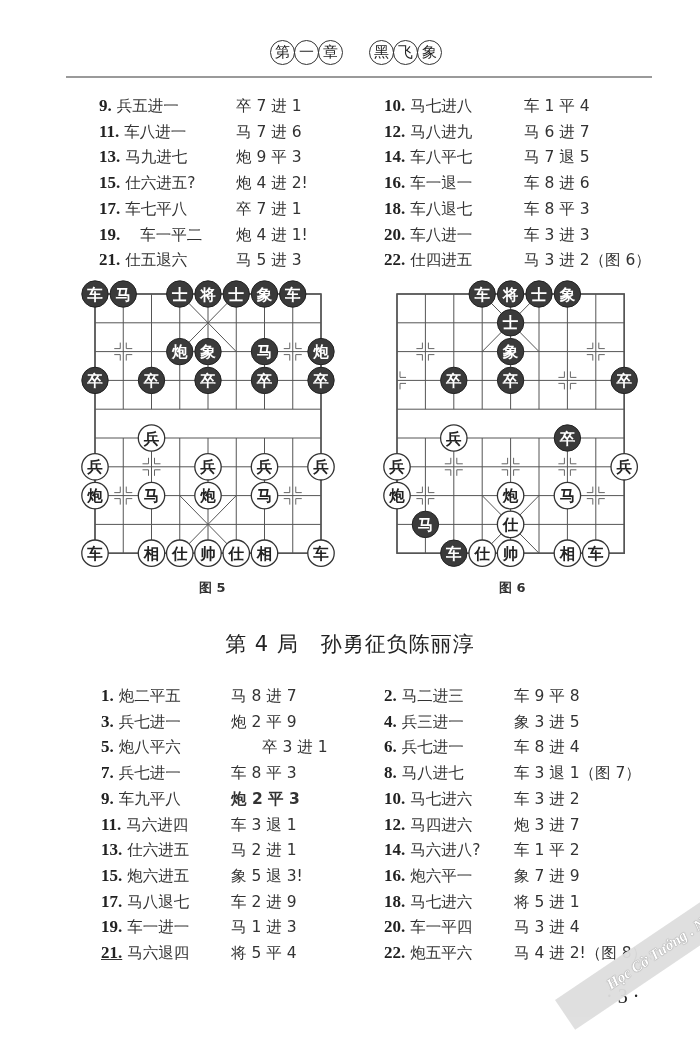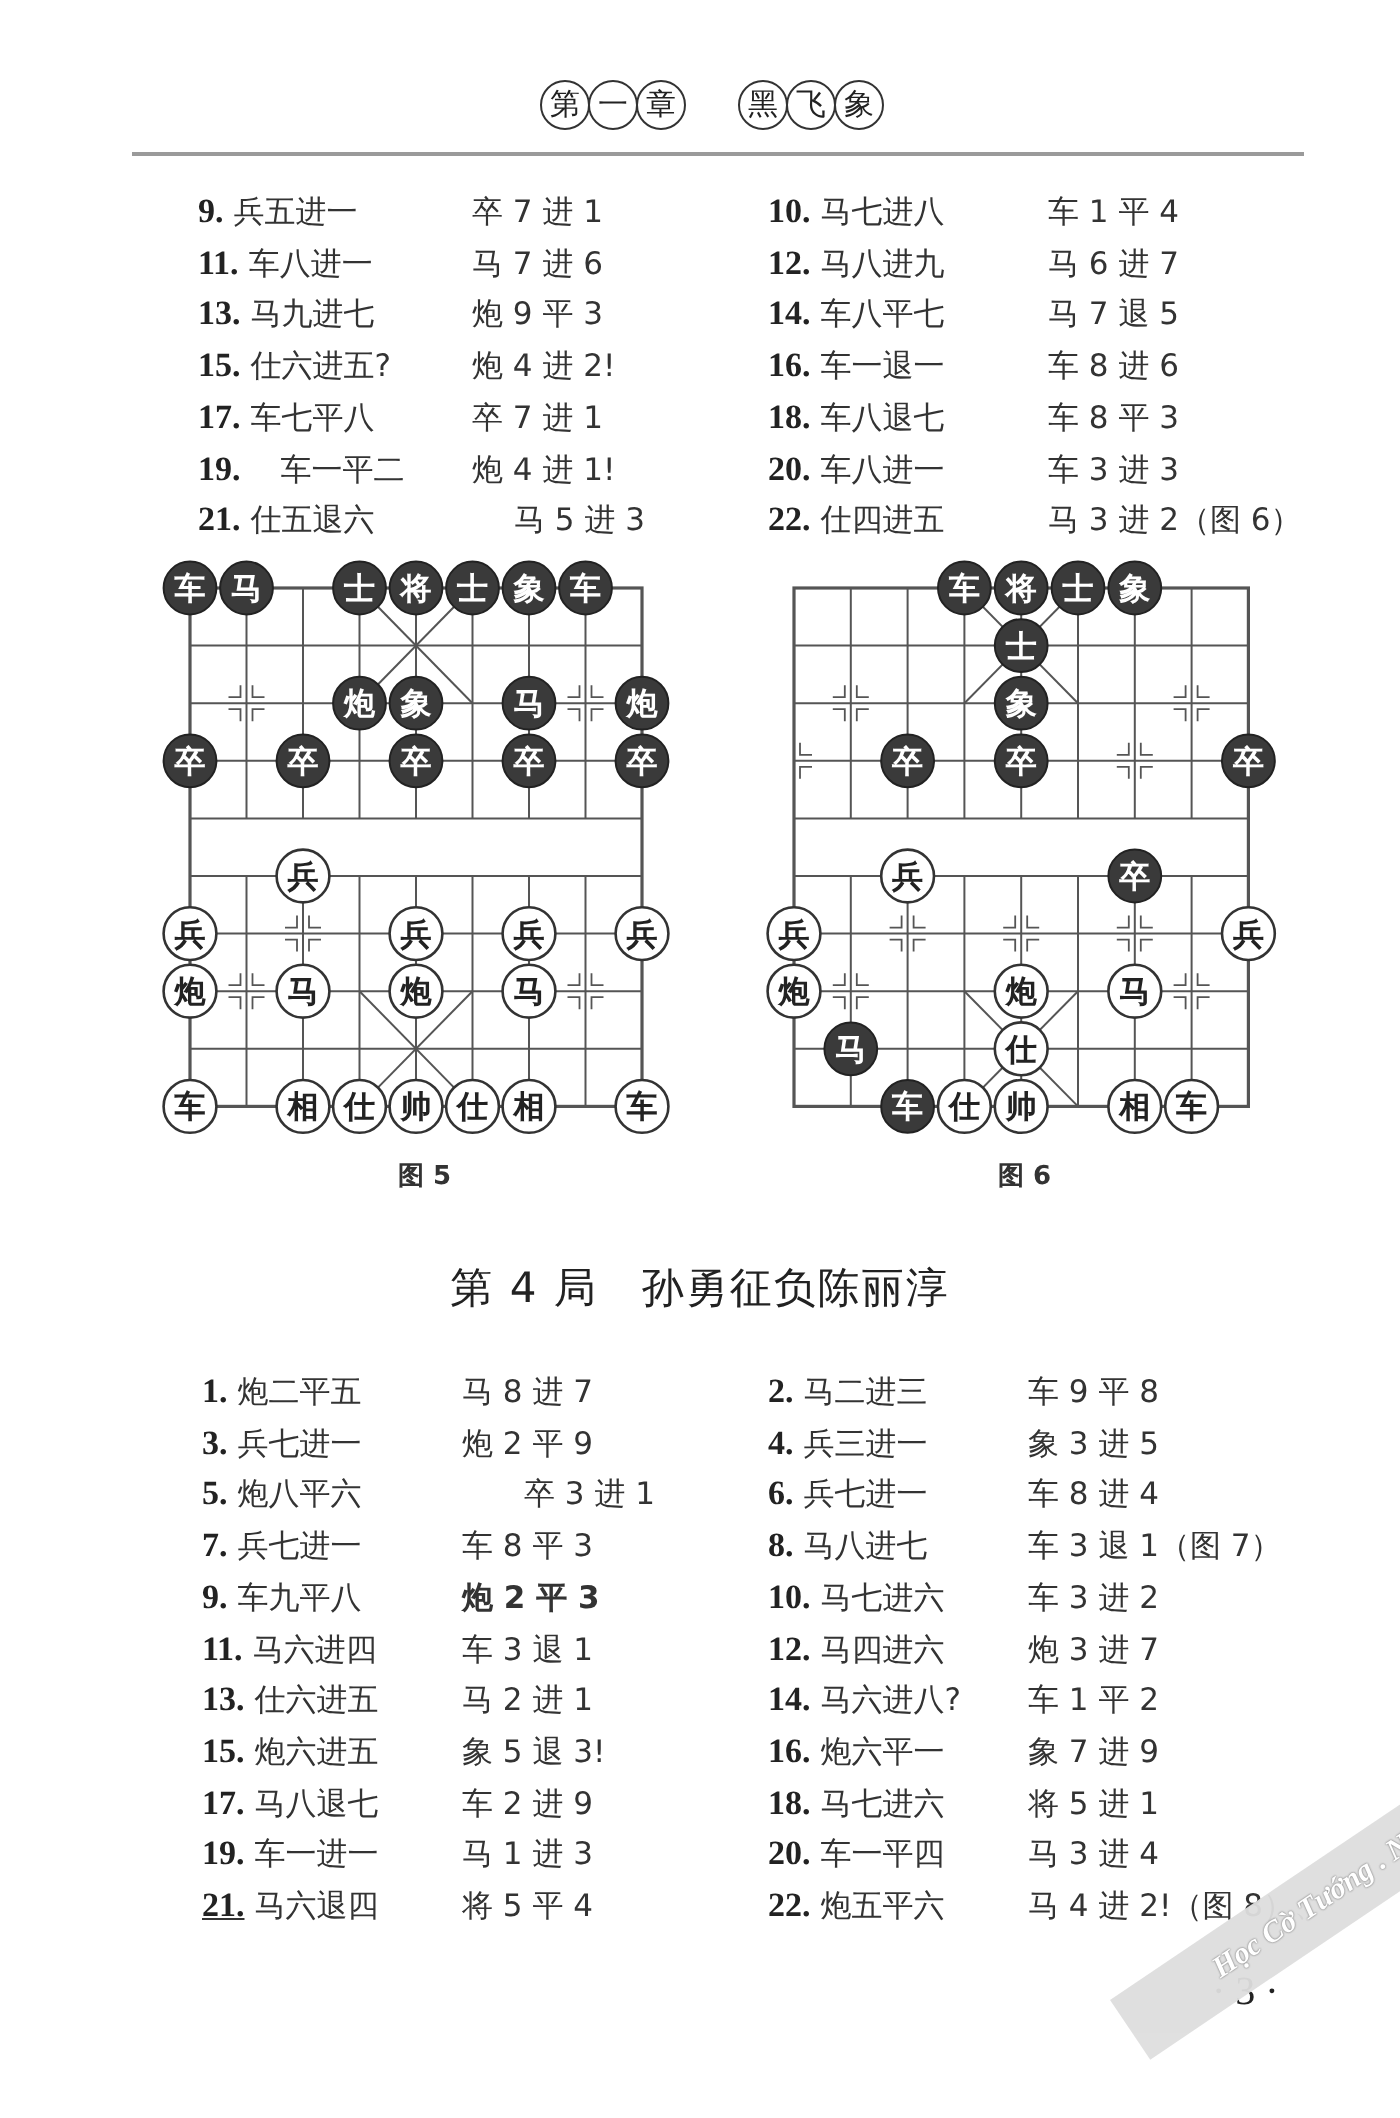--- a/index.html
+++ b/index.html
@@ -49,21 +49,21 @@
 </div>
 <div class="rule"></div>
 
 <div id="top-moves">
     <div class="move" style="left: 99px; top: 96px;"><span class="num">9.</span><span class="red" style="margin-left: 5px;">兵五进一</span><span class="black" style="left: 137px;">卒 7 进 1</span></div>
     <div class="move" style="left: 99px; top: 121.7px;"><span class="num">11.</span><span class="red" style="margin-left: 5px;">车八进一</span><span class="black" style="left: 137px;">马 7 进 6</span></div>
     <div class="move" style="left: 99px; top: 147.4px;"><span class="num">13.</span><span class="red" style="margin-left: 5px;">马九进七</span><span class="black" style="left: 137px;">炮 9 平 3</span></div>
     <div class="move" style="left: 99px; top: 173.1px;"><span class="num">15.</span><span class="red" style="margin-left: 5px;">仕六进五?</span><span class="black" style="left: 137px;">炮 4 进 2!</span></div>
     <div class="move" style="left: 99px; top: 198.8px;"><span class="num">17.</span><span class="red" style="margin-left: 5px;">车七平八</span><span class="black" style="left: 137px;">卒 7 进 1</span></div>
     <div class="move" style="left: 99px; top: 224.5px;"><span class="num">19.</span><span class="red" style="margin-left: 20px;">车一平二</span><span class="black" style="left: 137px;">炮 4 进 1!</span></div>
-    <div class="move" style="left: 99px; top: 250.2px;"><span class="num">21.</span><span class="red" style="margin-left: 5px;">仕五退六</span><span class="black" style="left: 137px; margin-left: 21px;">马 5 进 3</span></div>
+    <div class="move" style="left: 99px; top: 250.2px;"><span class="num">21.</span><span class="red" style="margin-left: 5px;">仕五退六</span><span class="black" style="left: 137px;">马 5 进 3</span></div>
     <div class="move" style="left: 384px; top: 96px;"><span class="num">10.</span><span class="red" style="margin-left: 5px;">马七进八</span><span class="black" style="left: 140px;">车 1 平 4</span></div>
     <div class="move" style="left: 384px; top: 121.7px;"><span class="num">12.</span><span class="red" style="margin-left: 5px;">马八进九</span><span class="black" style="left: 140px;">马 6 进 7</span></div>
     <div class="move" style="left: 384px; top: 147.4px;"><span class="num">14.</span><span class="red" style="margin-left: 5px;">车八平七</span><span class="black" style="left: 140px;">马 7 退 5</span></div>
     <div class="move" style="left: 384px; top: 173.1px;"><span class="num">16.</span><span class="red" style="margin-left: 5px;">车一退一</span><span class="black" style="left: 140px;">车 8 进 6</span></div>
     <div class="move" style="left: 384px; top: 198.8px;"><span class="num">18.</span><span class="red" style="margin-left: 5px;">车八退七</span><span class="black" style="left: 140px;">车 8 平 3</span></div>
     <div class="move" style="left: 384px; top: 224.5px;"><span class="num">20.</span><span class="red" style="margin-left: 5px;">车八进一</span><span class="black" style="left: 140px;">车 3 进 3</span></div>
     <div class="move" style="left: 384px; top: 250.2px;"><span class="num">22.</span><span class="red" style="margin-left: 5px;">仕四进五</span><span class="black" style="left: 140px;">马 3 进 2（图 6）</span></div>
   </div>
 
 <div class="board" id="board-0" style="left:0;top:0;">

